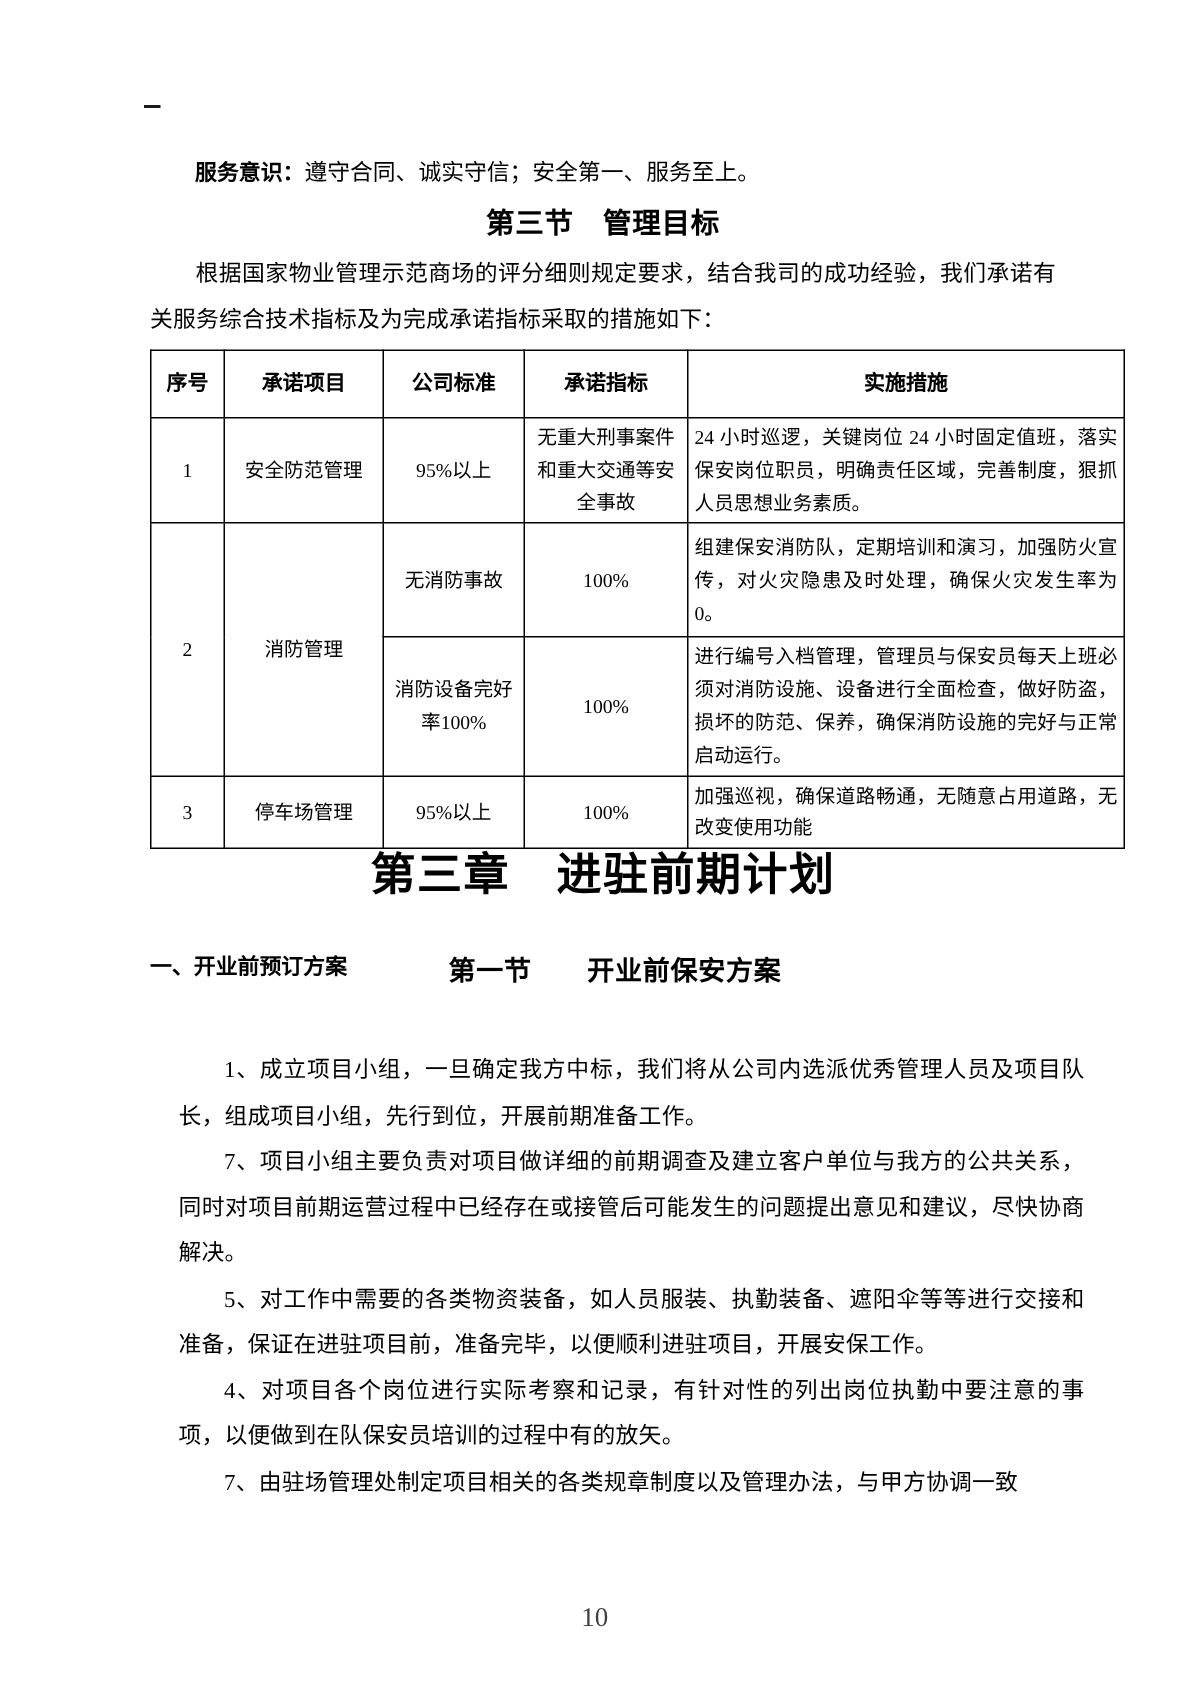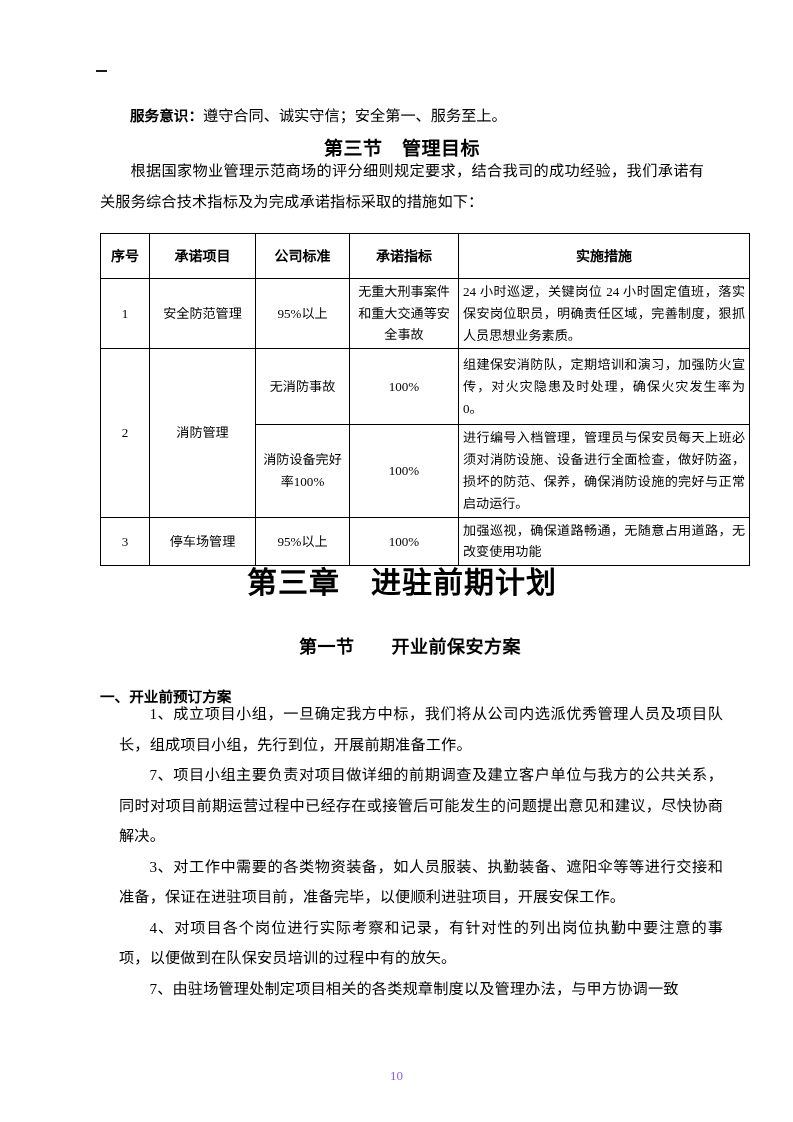--- a/index.html
+++ b/index.html
@@ -73,21 +73,21 @@
     left: 100px;
     top: 133px;
     width: 604px;
     font-size: 19px;
     letter-spacing: 0.5px;
   }
 
   .intro {
     position: absolute;
     left: 100px;
-    top: 156px;
+    top: 168px;
     width: 604px;
   }
 
   
   table.commit {
     position: absolute;
     left: 100px;
     top: 233px;
     width: 604px;
     border-collapse: collapse;
@@ -139,43 +139,43 @@
   .sec-1 {
     left: 108px;
     top: 632px;
     width: 604px;
     font-size: 18px;
     letter-spacing: 0.5px;
   }
   .sub-heading {
     position: absolute;
     left: 100px;
-    top: 685px;
+    top: 632px;
     width: 604px;
     font-family: "DejaVu Sans", "Liberation Sans", sans-serif;
     font-weight: bold;
     font-size: 14.6px;
   }
 
   .body-block {
     position: absolute;
     left: 100px;
     top: 699px;
     width: 604px;
     margin-left: 19px;
   }
 
   .page-num {
     position: absolute;
     left: 0;
     top: 1068px;
     width: 793px;
     text-align: center;
-    font-size: 13px;
-    color: #8b5cf6;
+    font-size: 18px;
+    color: #404040;
     font-family: "Liberation Serif", "DejaVu Serif", serif;
   }
 </style>
 </head>
 <body>
 
 <div class="page">
 
   <div class="top-dash"></div>
 
@@ -231,20 +231,20 @@
 
   <div class="chapter">第三章　进驻前期计划</div>
 
   <div class="sec-heading sec-1">第一节　　开业前保安方案</div>
 
   <div class="sub-heading">一、开业前预订方案</div>
 
   <div class="body-block">
     <p class="para indent">1、成立项目小组，一旦确定我方中标，我们将从公司内选派优秀管理人员及项目队长，组成项目小组，先行到位，开展前期准备工作。</p>
     <p class="para indent">7、项目小组主要负责对项目做详细的前期调查及建立客户单位与我方的公共关系，同时对项目前期运营过程中已经存在或接管后可能发生的问题提出意见和建议，尽快协商解决。</p>
-    <p class="para indent">3、对工作中需要的各类物资装备，如人员服装、执勤装备、遮阳伞等等进行交接和准备，保证在进驻项目前，准备完毕，以便顺利进驻项目，开展安保工作。</p>
+    <p class="para indent">5、对工作中需要的各类物资装备，如人员服装、执勤装备、遮阳伞等等进行交接和准备，保证在进驻项目前，准备完毕，以便顺利进驻项目，开展安保工作。</p>
     <p class="para indent">4、对项目各个岗位进行实际考察和记录，有针对性的列出岗位执勤中要注意的事项，以便做到在队保安员培训的过程中有的放矢。</p>
     <p class="para indent">7、由驻场管理处制定项目相关的各类规章制度以及管理办法，与甲方协调一致</p>
   </div>
 
   <div class="page-num">10</div>
 
 </div>
 
 </body></html>

